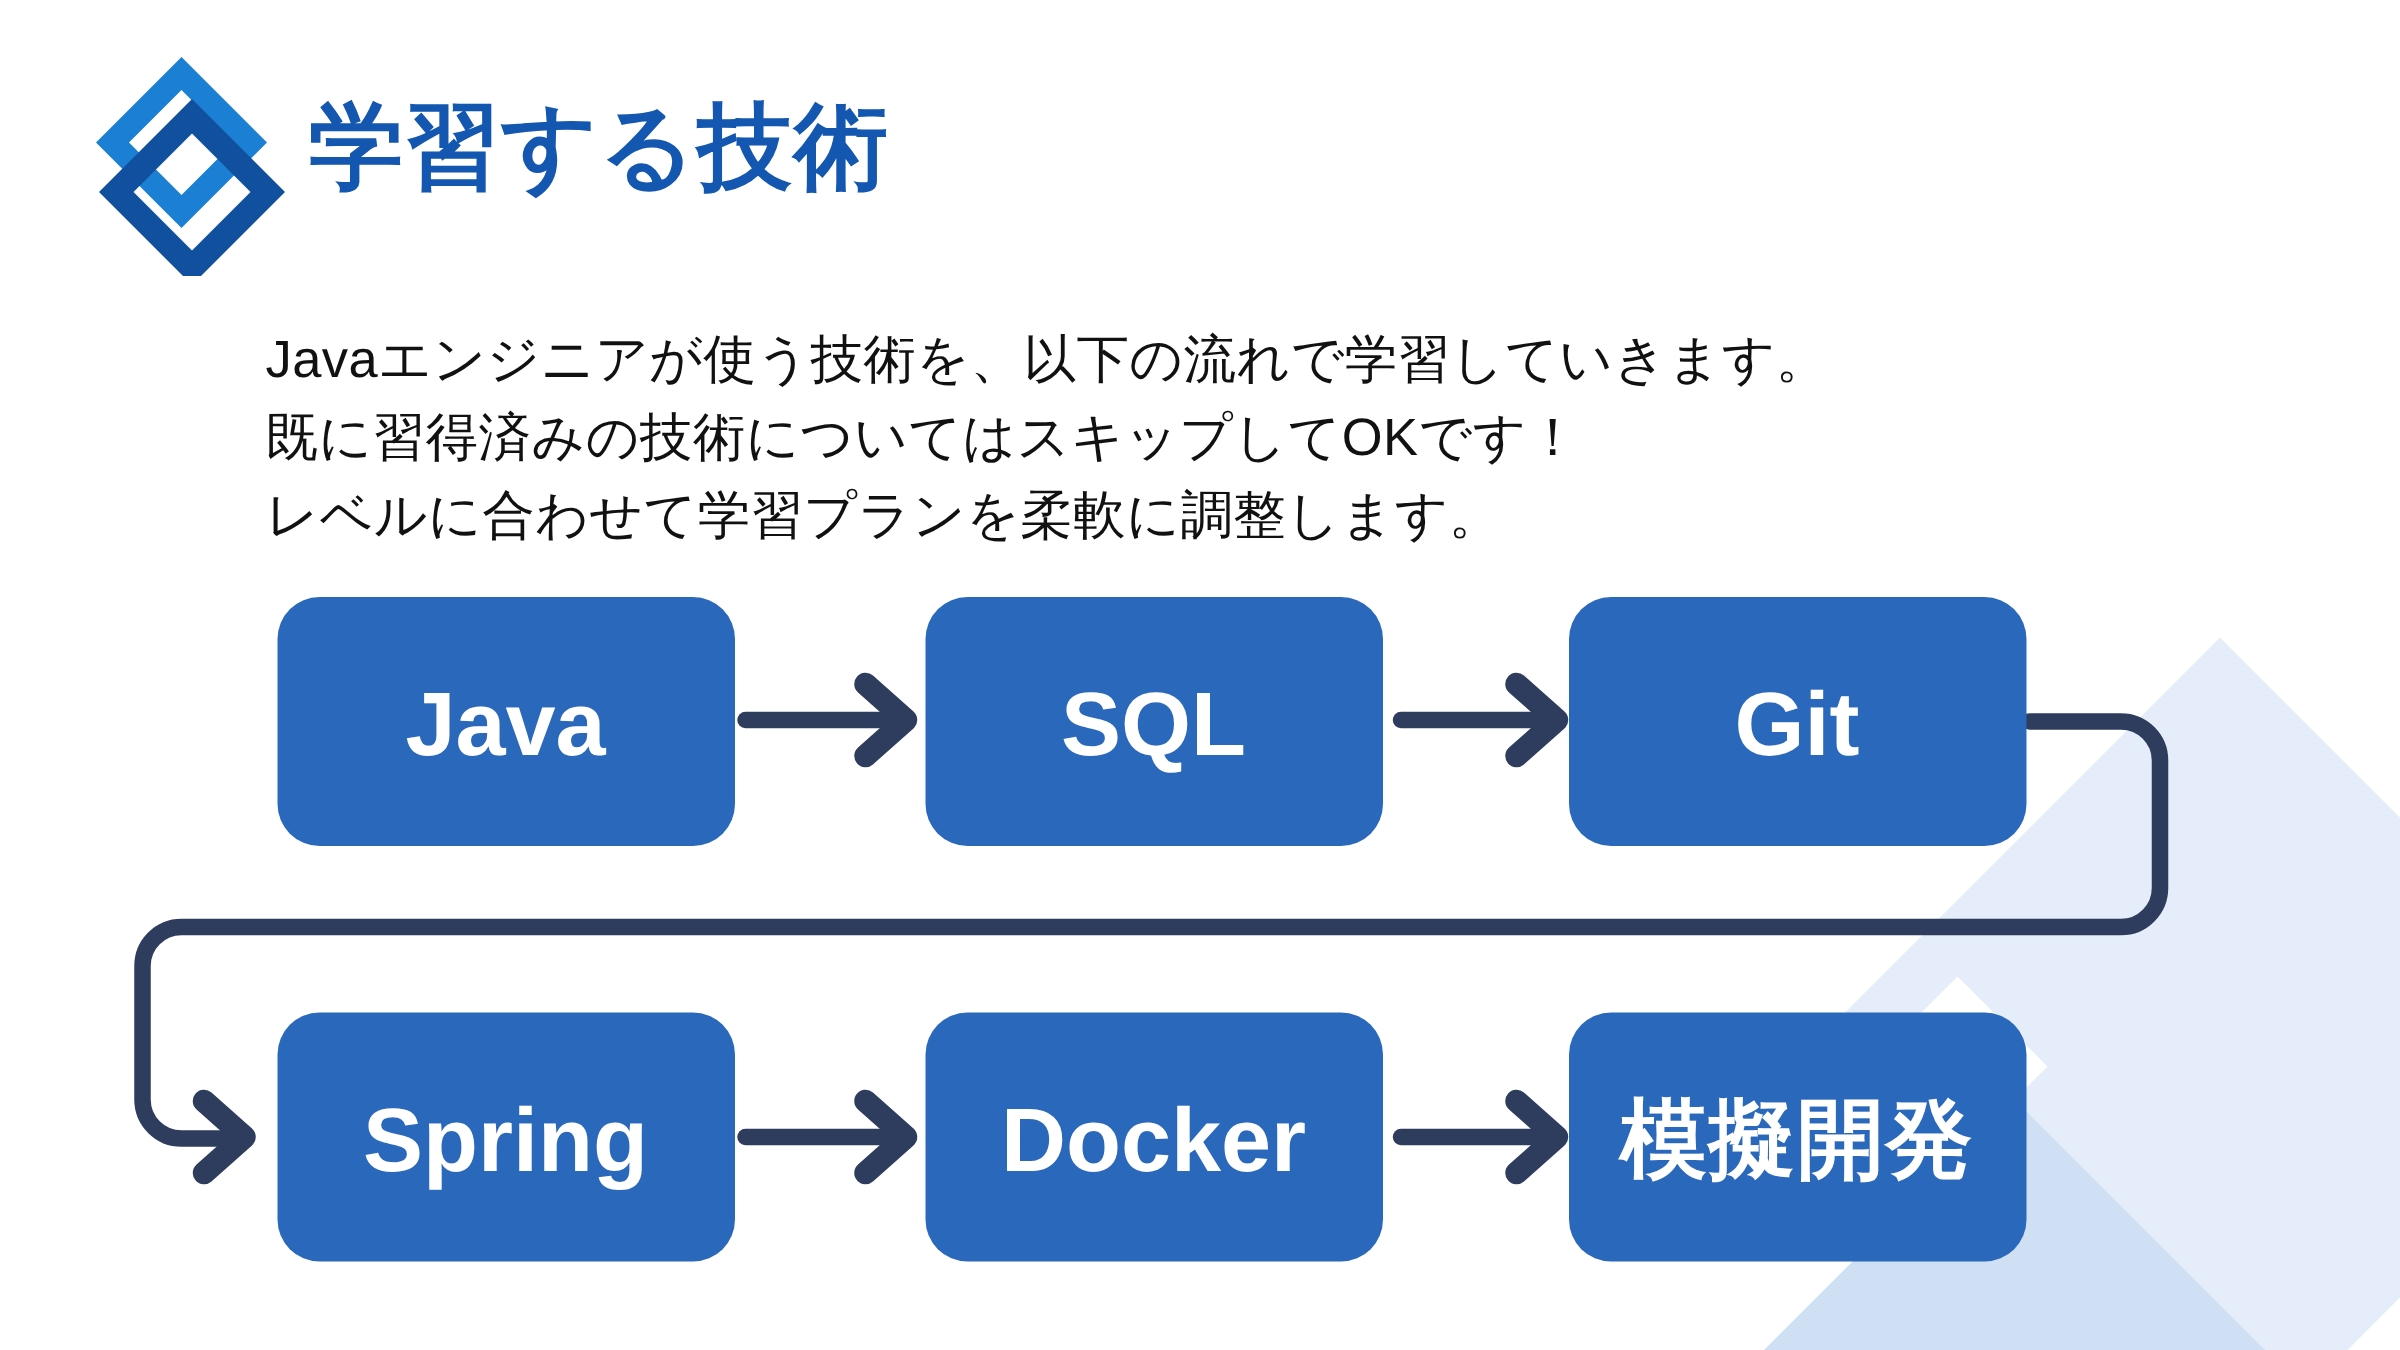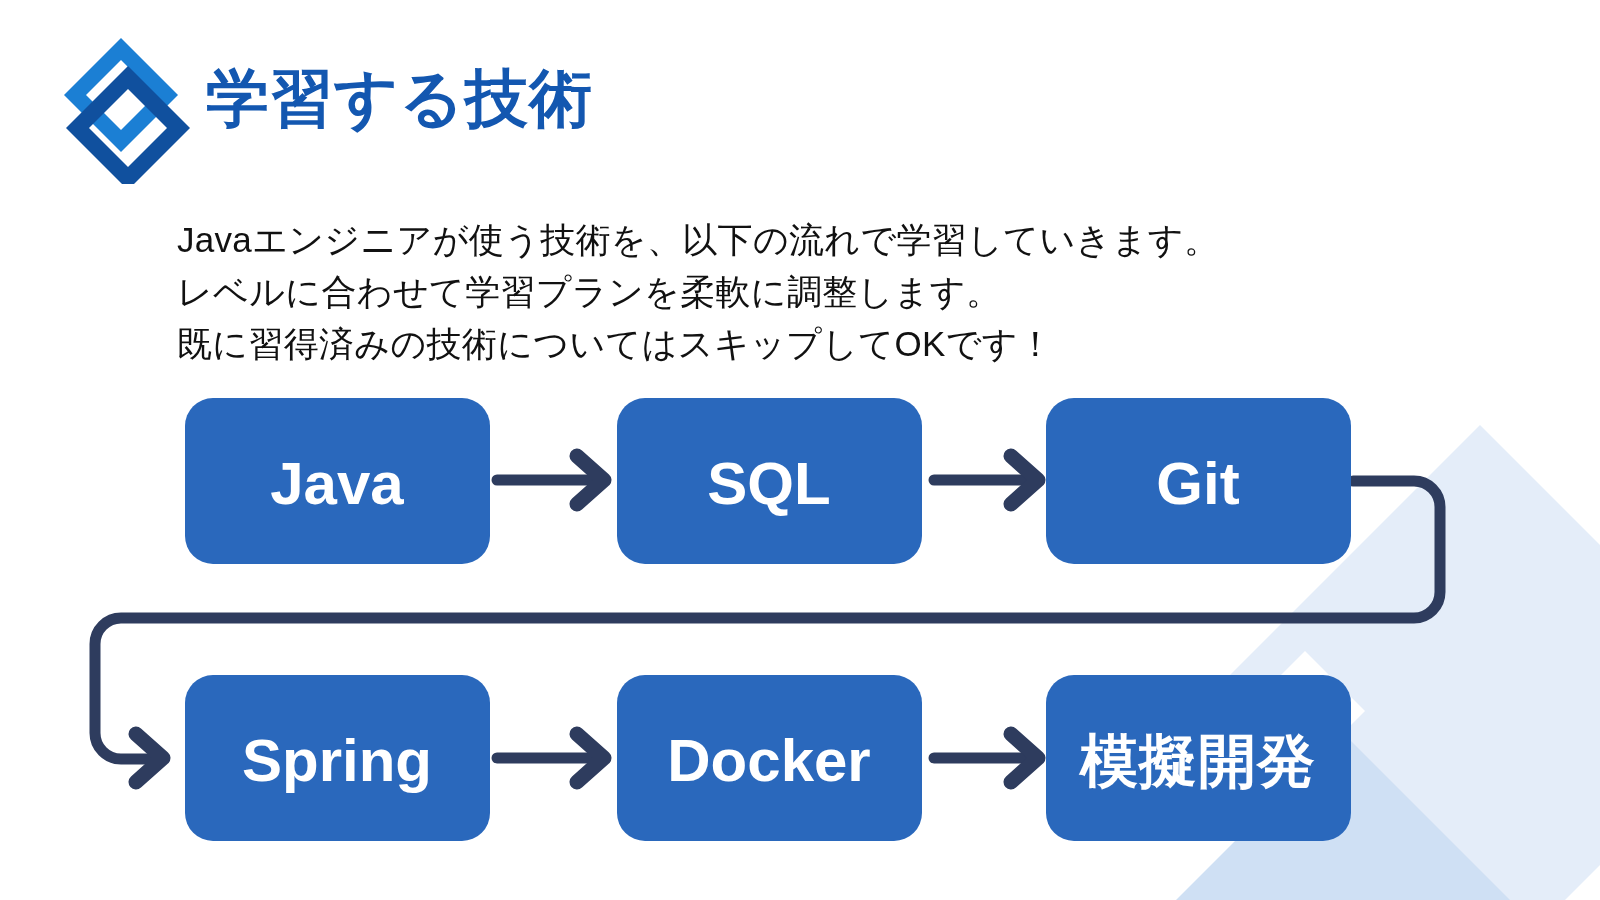--- a/index.html
+++ b/index.html
@@ -97,22 +97,22 @@
              M59 24 L94 59 L59 94 L24 59 Z" fill="#1B7FD4" fill-rule="evenodd"></path>
 
     <path d="M66 30 L128 92 L66 154 L4 92 Z
              M66 53 L105 92 L66 131 L27 92 Z" fill="#10509E" fill-rule="evenodd"></path>
   </svg>
 
   <div id="title">学習する技術</div>
 
   <div id="body-text">
     <div class="line">Javaエンジニアが使う技術を、以下の流れで学習していきます。</div>
+    <div class="line">既に習得済みの技術についてはスキップしてOKです！</div>
     <div class="line">レベルに合わせて学習プランを柔軟に調整します。</div>
-    <div class="line">既に習得済みの技術についてはスキップしてOKです！</div>
   </div>
 
   <svg id="flow" viewBox="0 0 1600 900" width="1600" height="900">
 
     <g fill="none" stroke="#2E3C5E" stroke-width="11" stroke-linecap="round" stroke-linejoin="round">
 
       <line x1="497" y1="480" x2="597" y2="480"></line>
 
       <line x1="934" y1="480" x2="1031" y2="480"></line>
 

